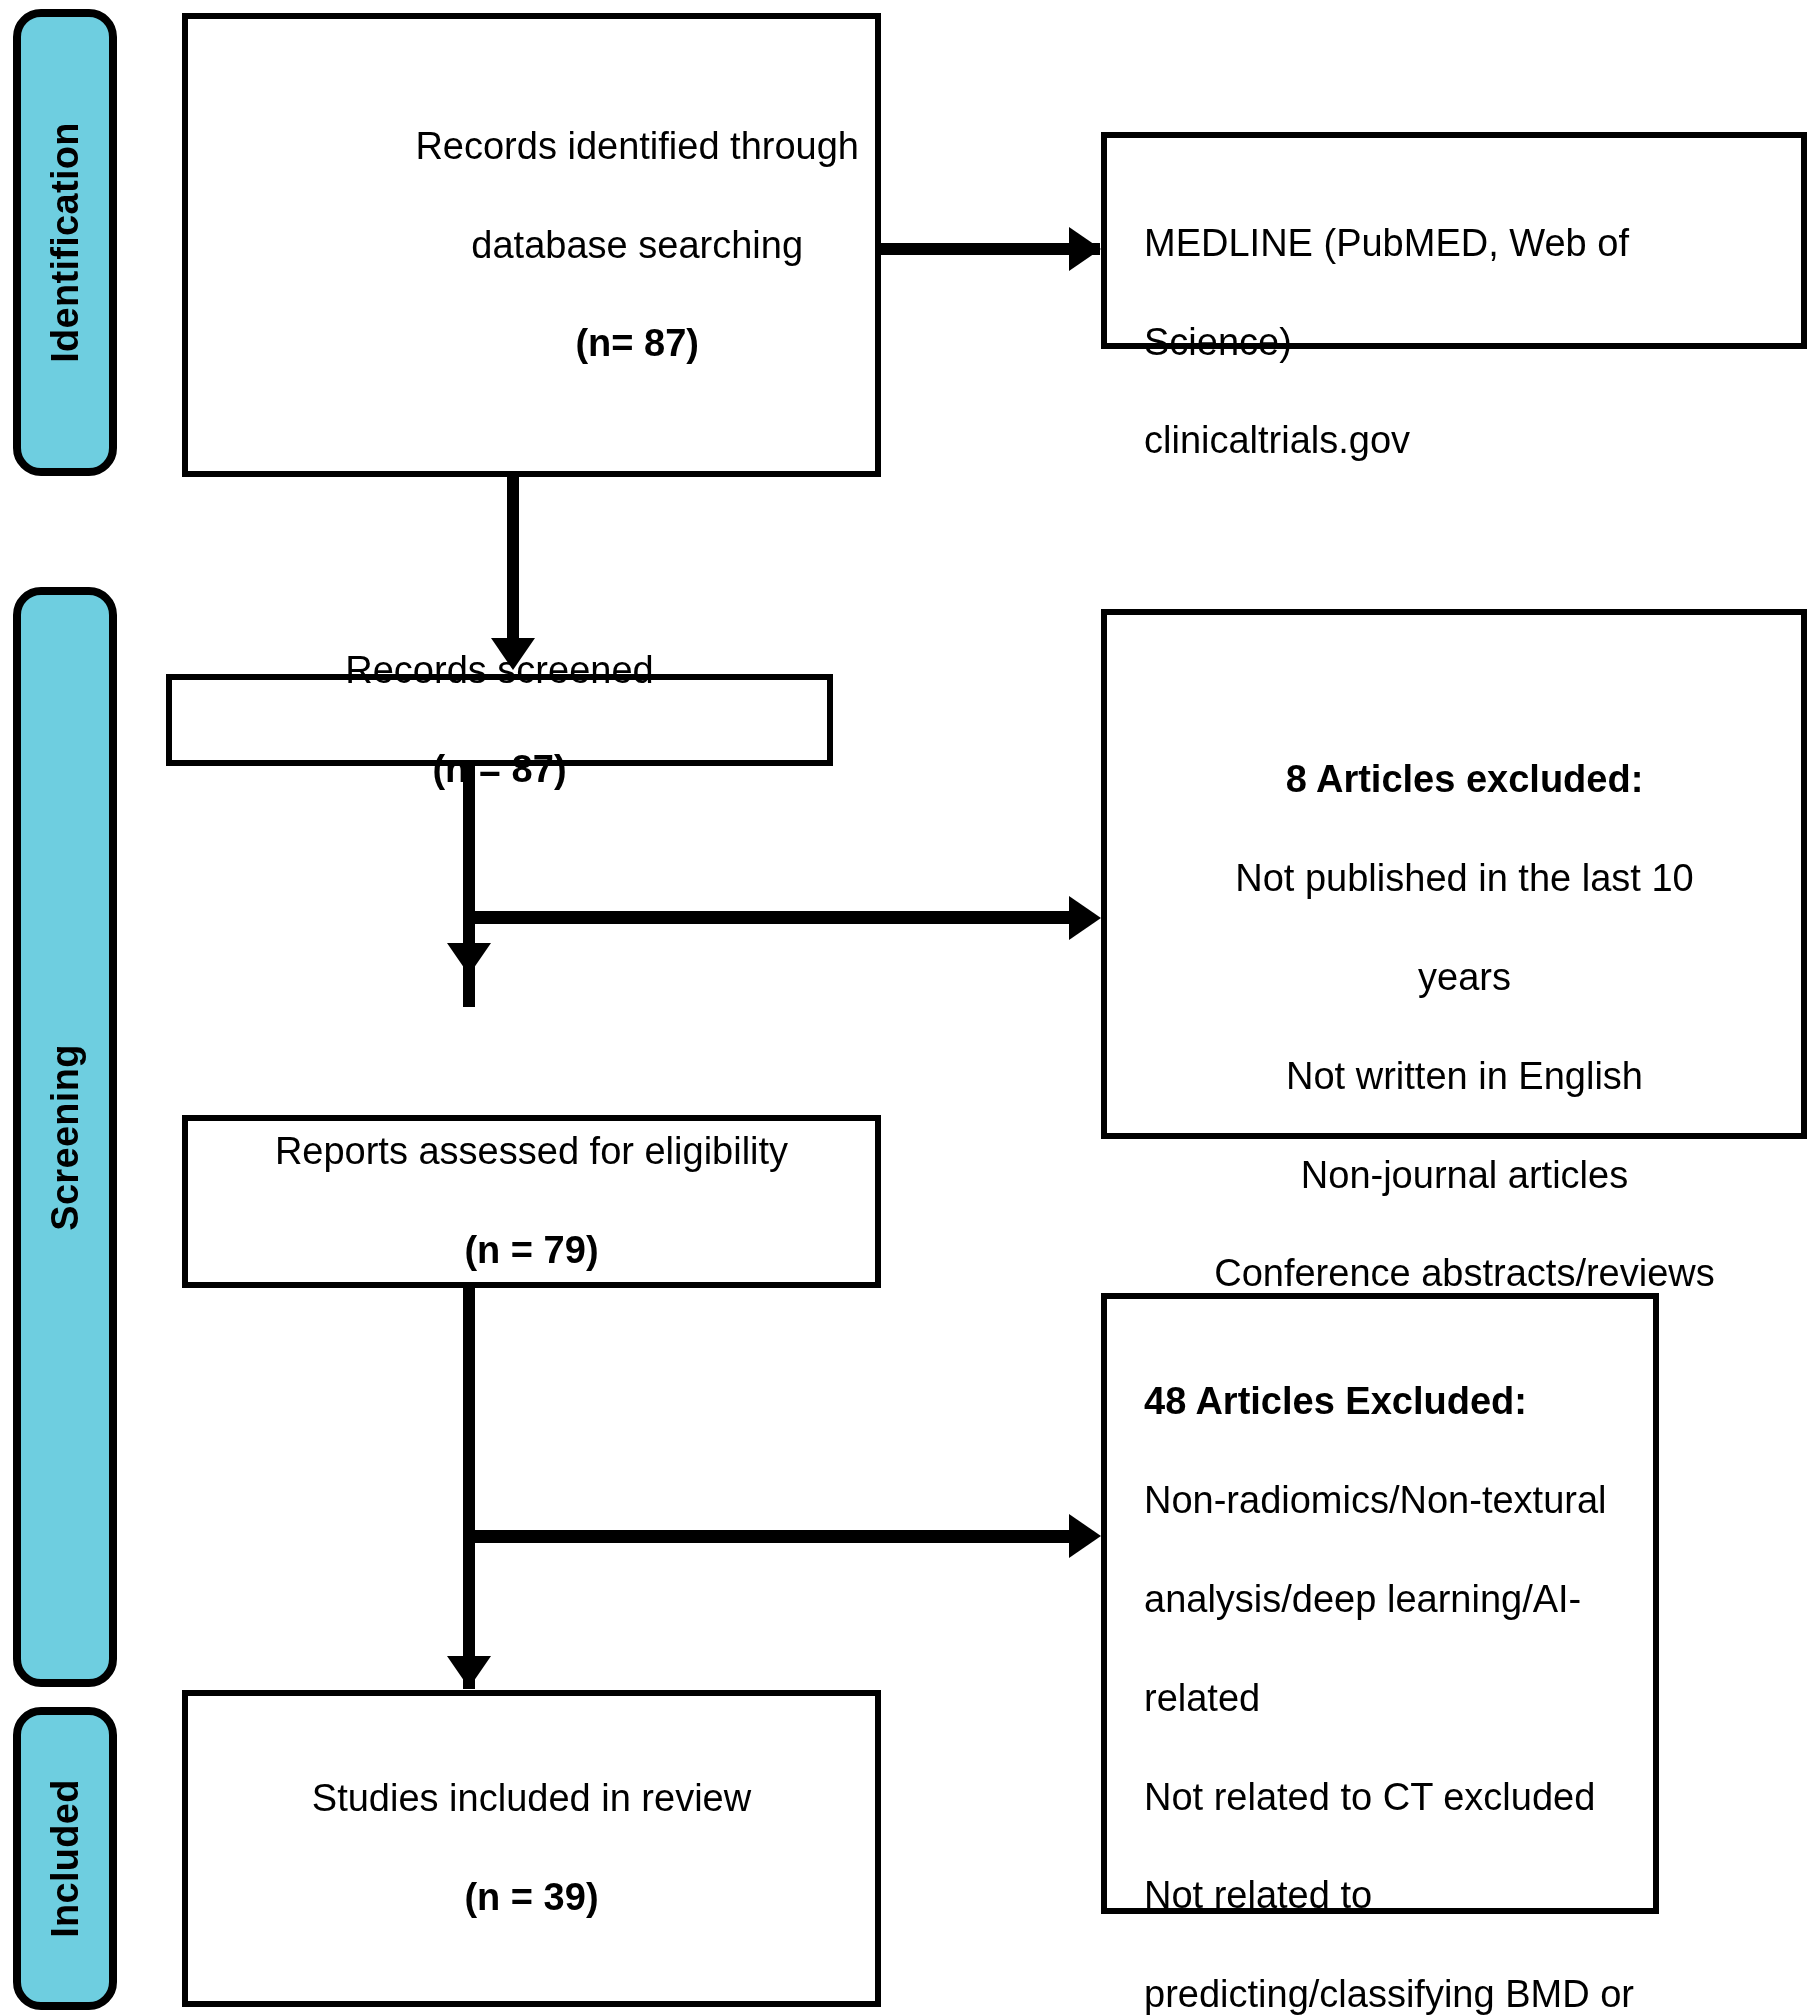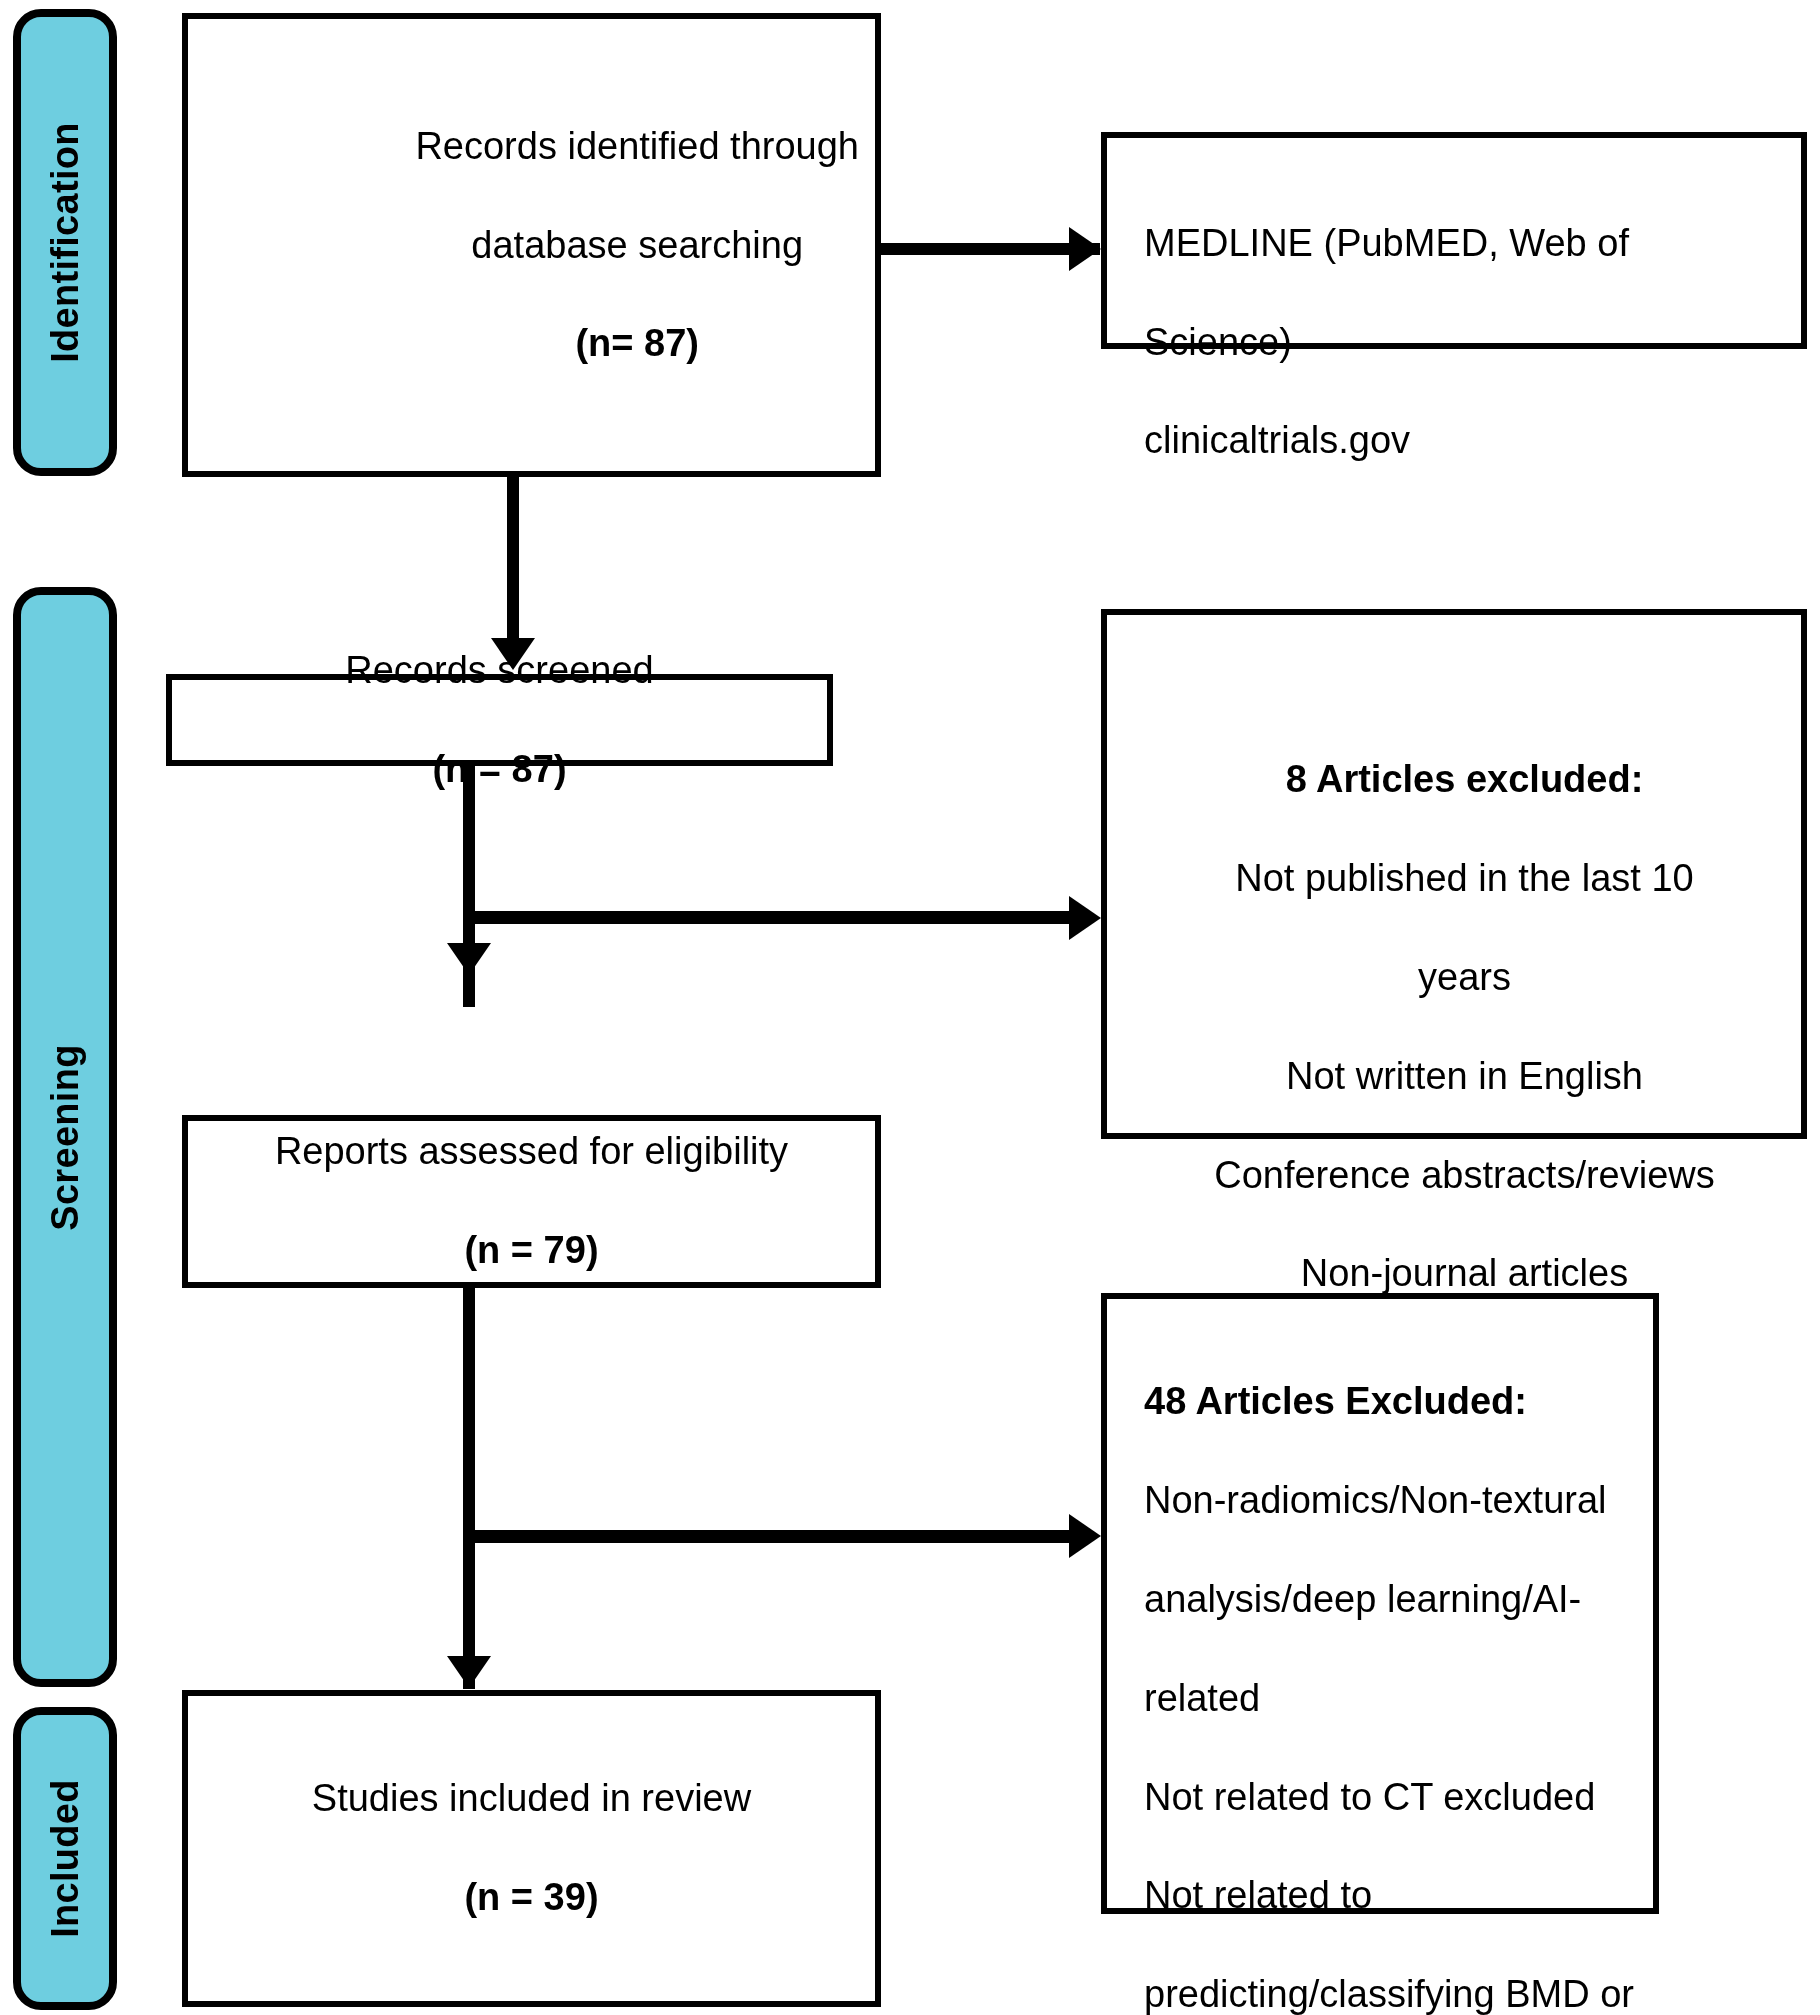--- a/index.html
+++ b/index.html
@@ -162,22 +162,22 @@
       <span class="bold-line">(n = 87)</span>
     </div>
   </div>
 
   <div class="flow-box vtop" style="left:1101px; top:609px; width:706px; height:530px;">
     <div class="box-text" style="width:100%; padding-top:85px;">
       <span class="bold-line">8 Articles excluded:</span>
       <span class="plain-line">Not published in the last 10</span>
       <span class="plain-line">years</span>
       <span class="plain-line">Not written in English</span>
+      <span class="plain-line">Non-journal articles</span>
       <span class="plain-line">Conference abstracts/reviews</span>
-      <span class="plain-line">Non-journal articles</span>
     </div>
   </div>
 
   <div class="flow-box" style="left:182px; top:1115px; width:699px; height:173px;">
     <div class="box-text">
       <span class="plain-line">Reports assessed for eligibility</span>
       <span class="bold-line">(n = 79)</span>
     </div>
   </div>
 

